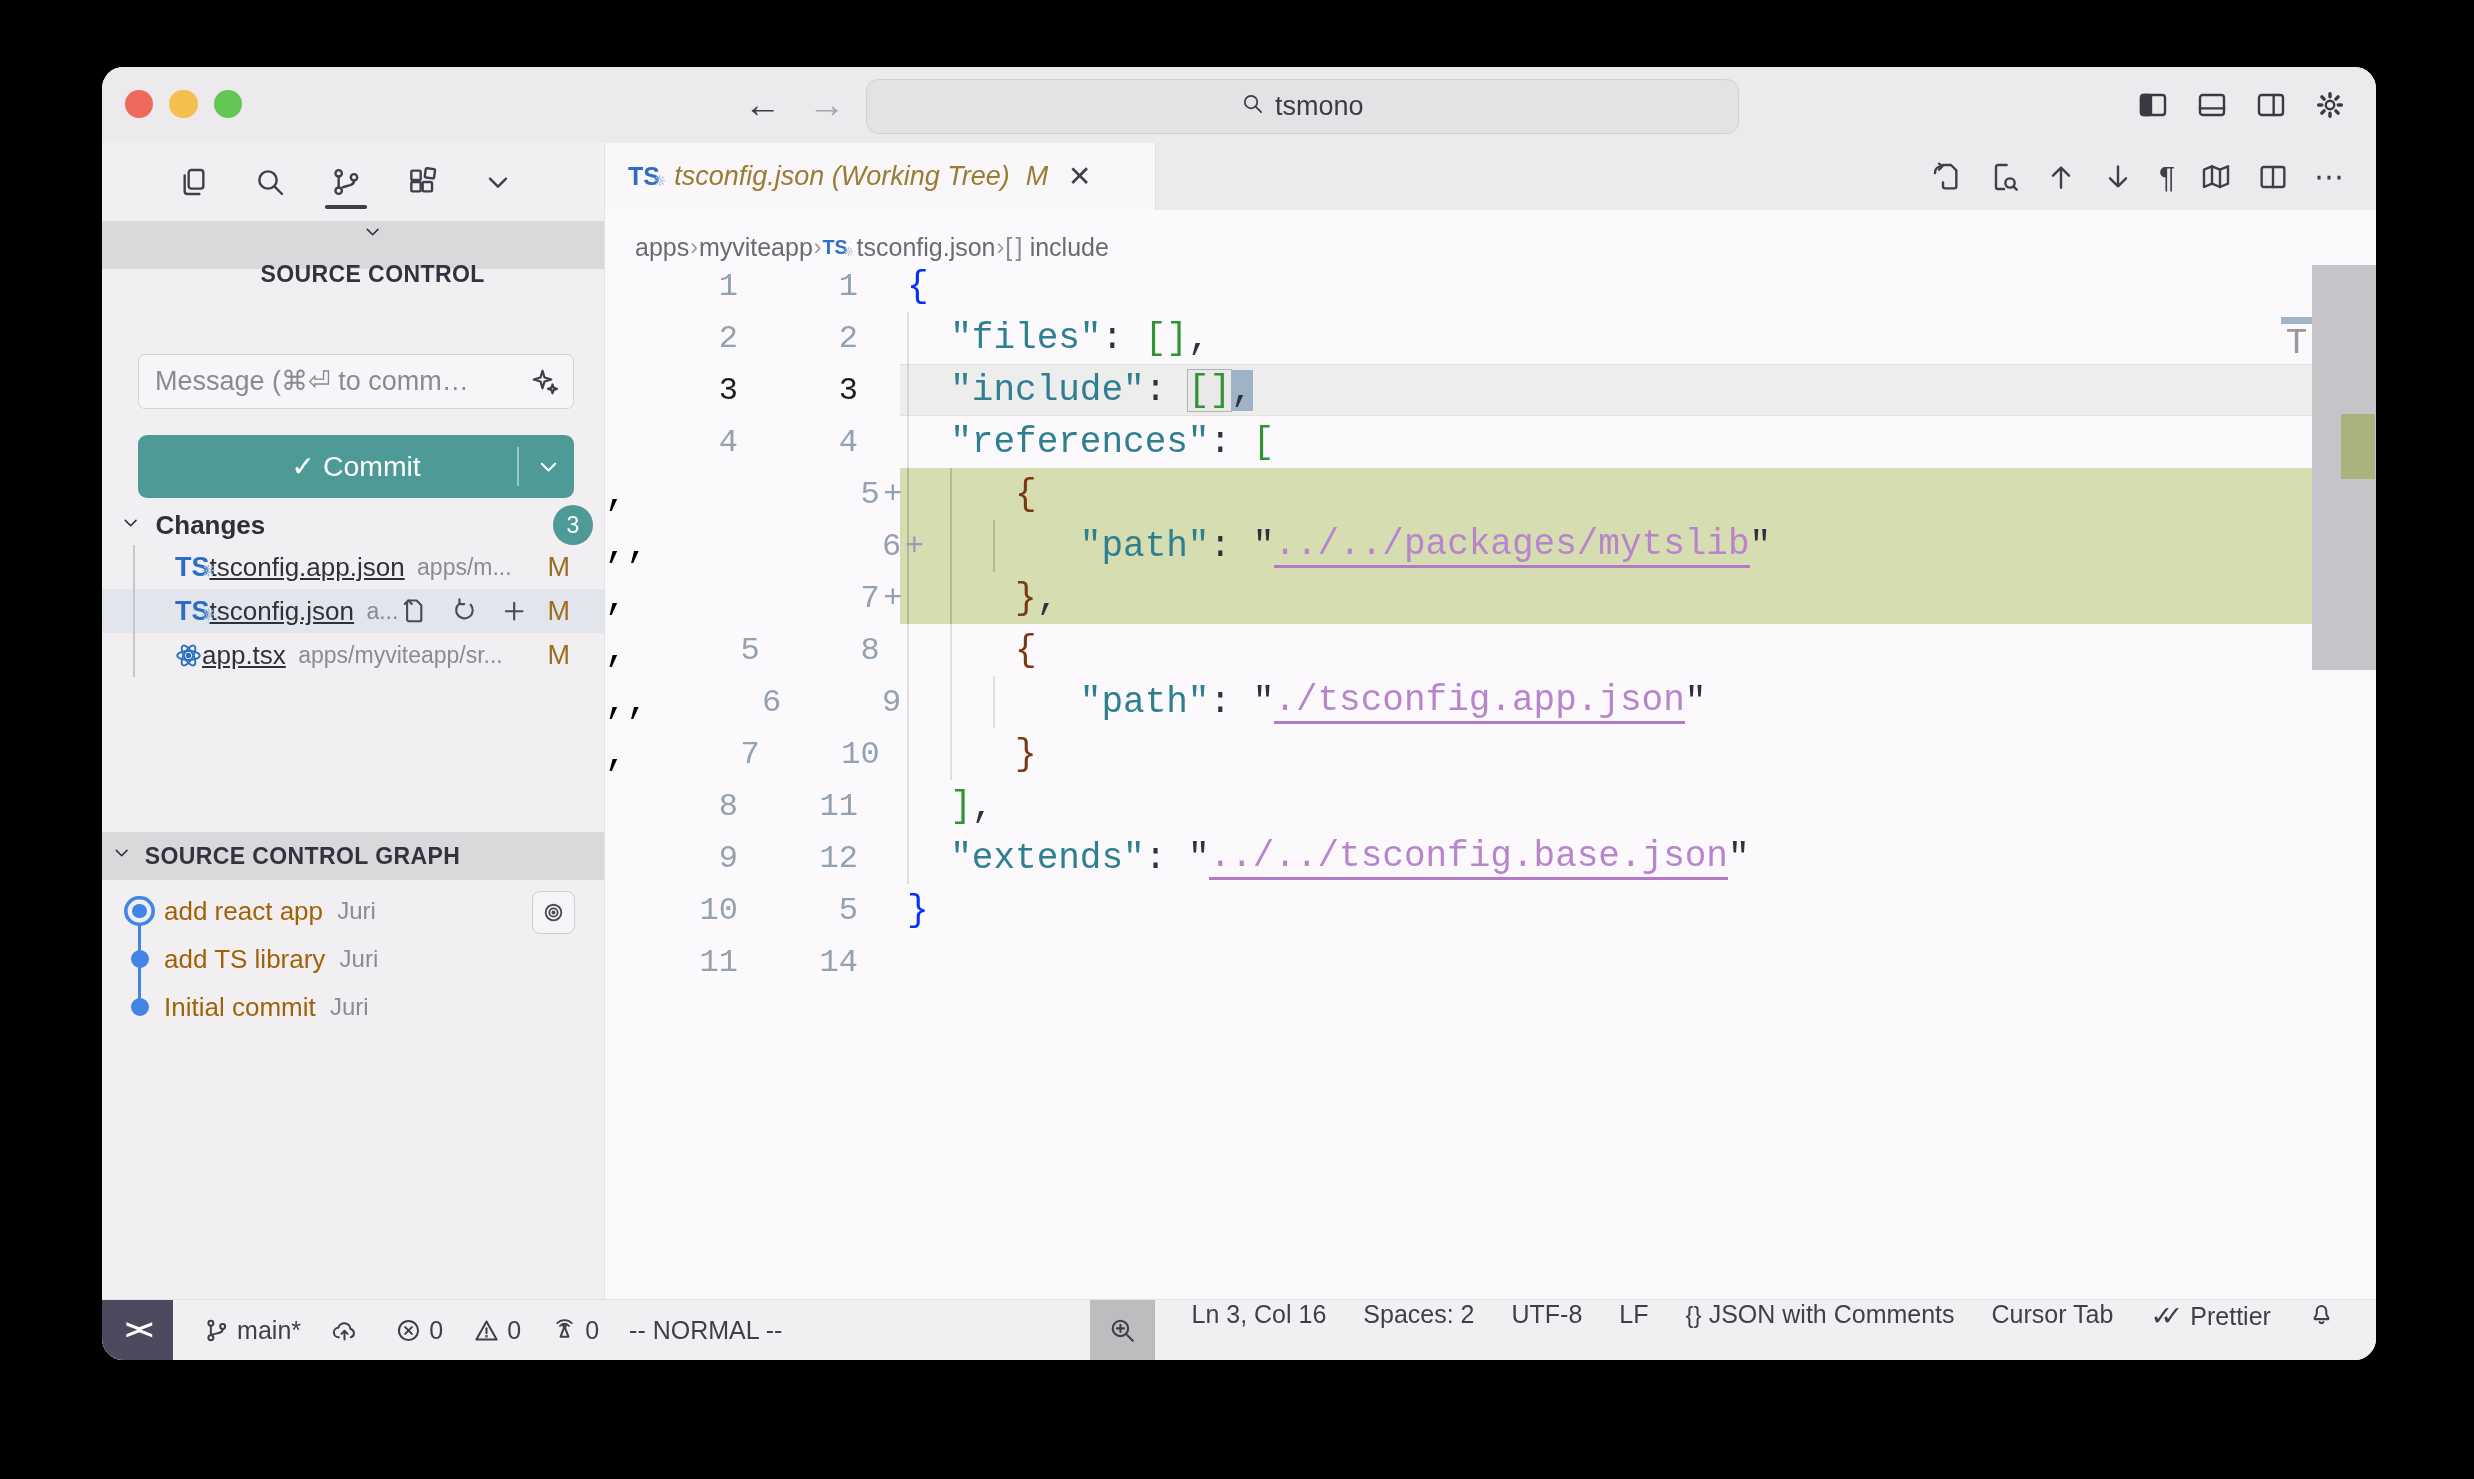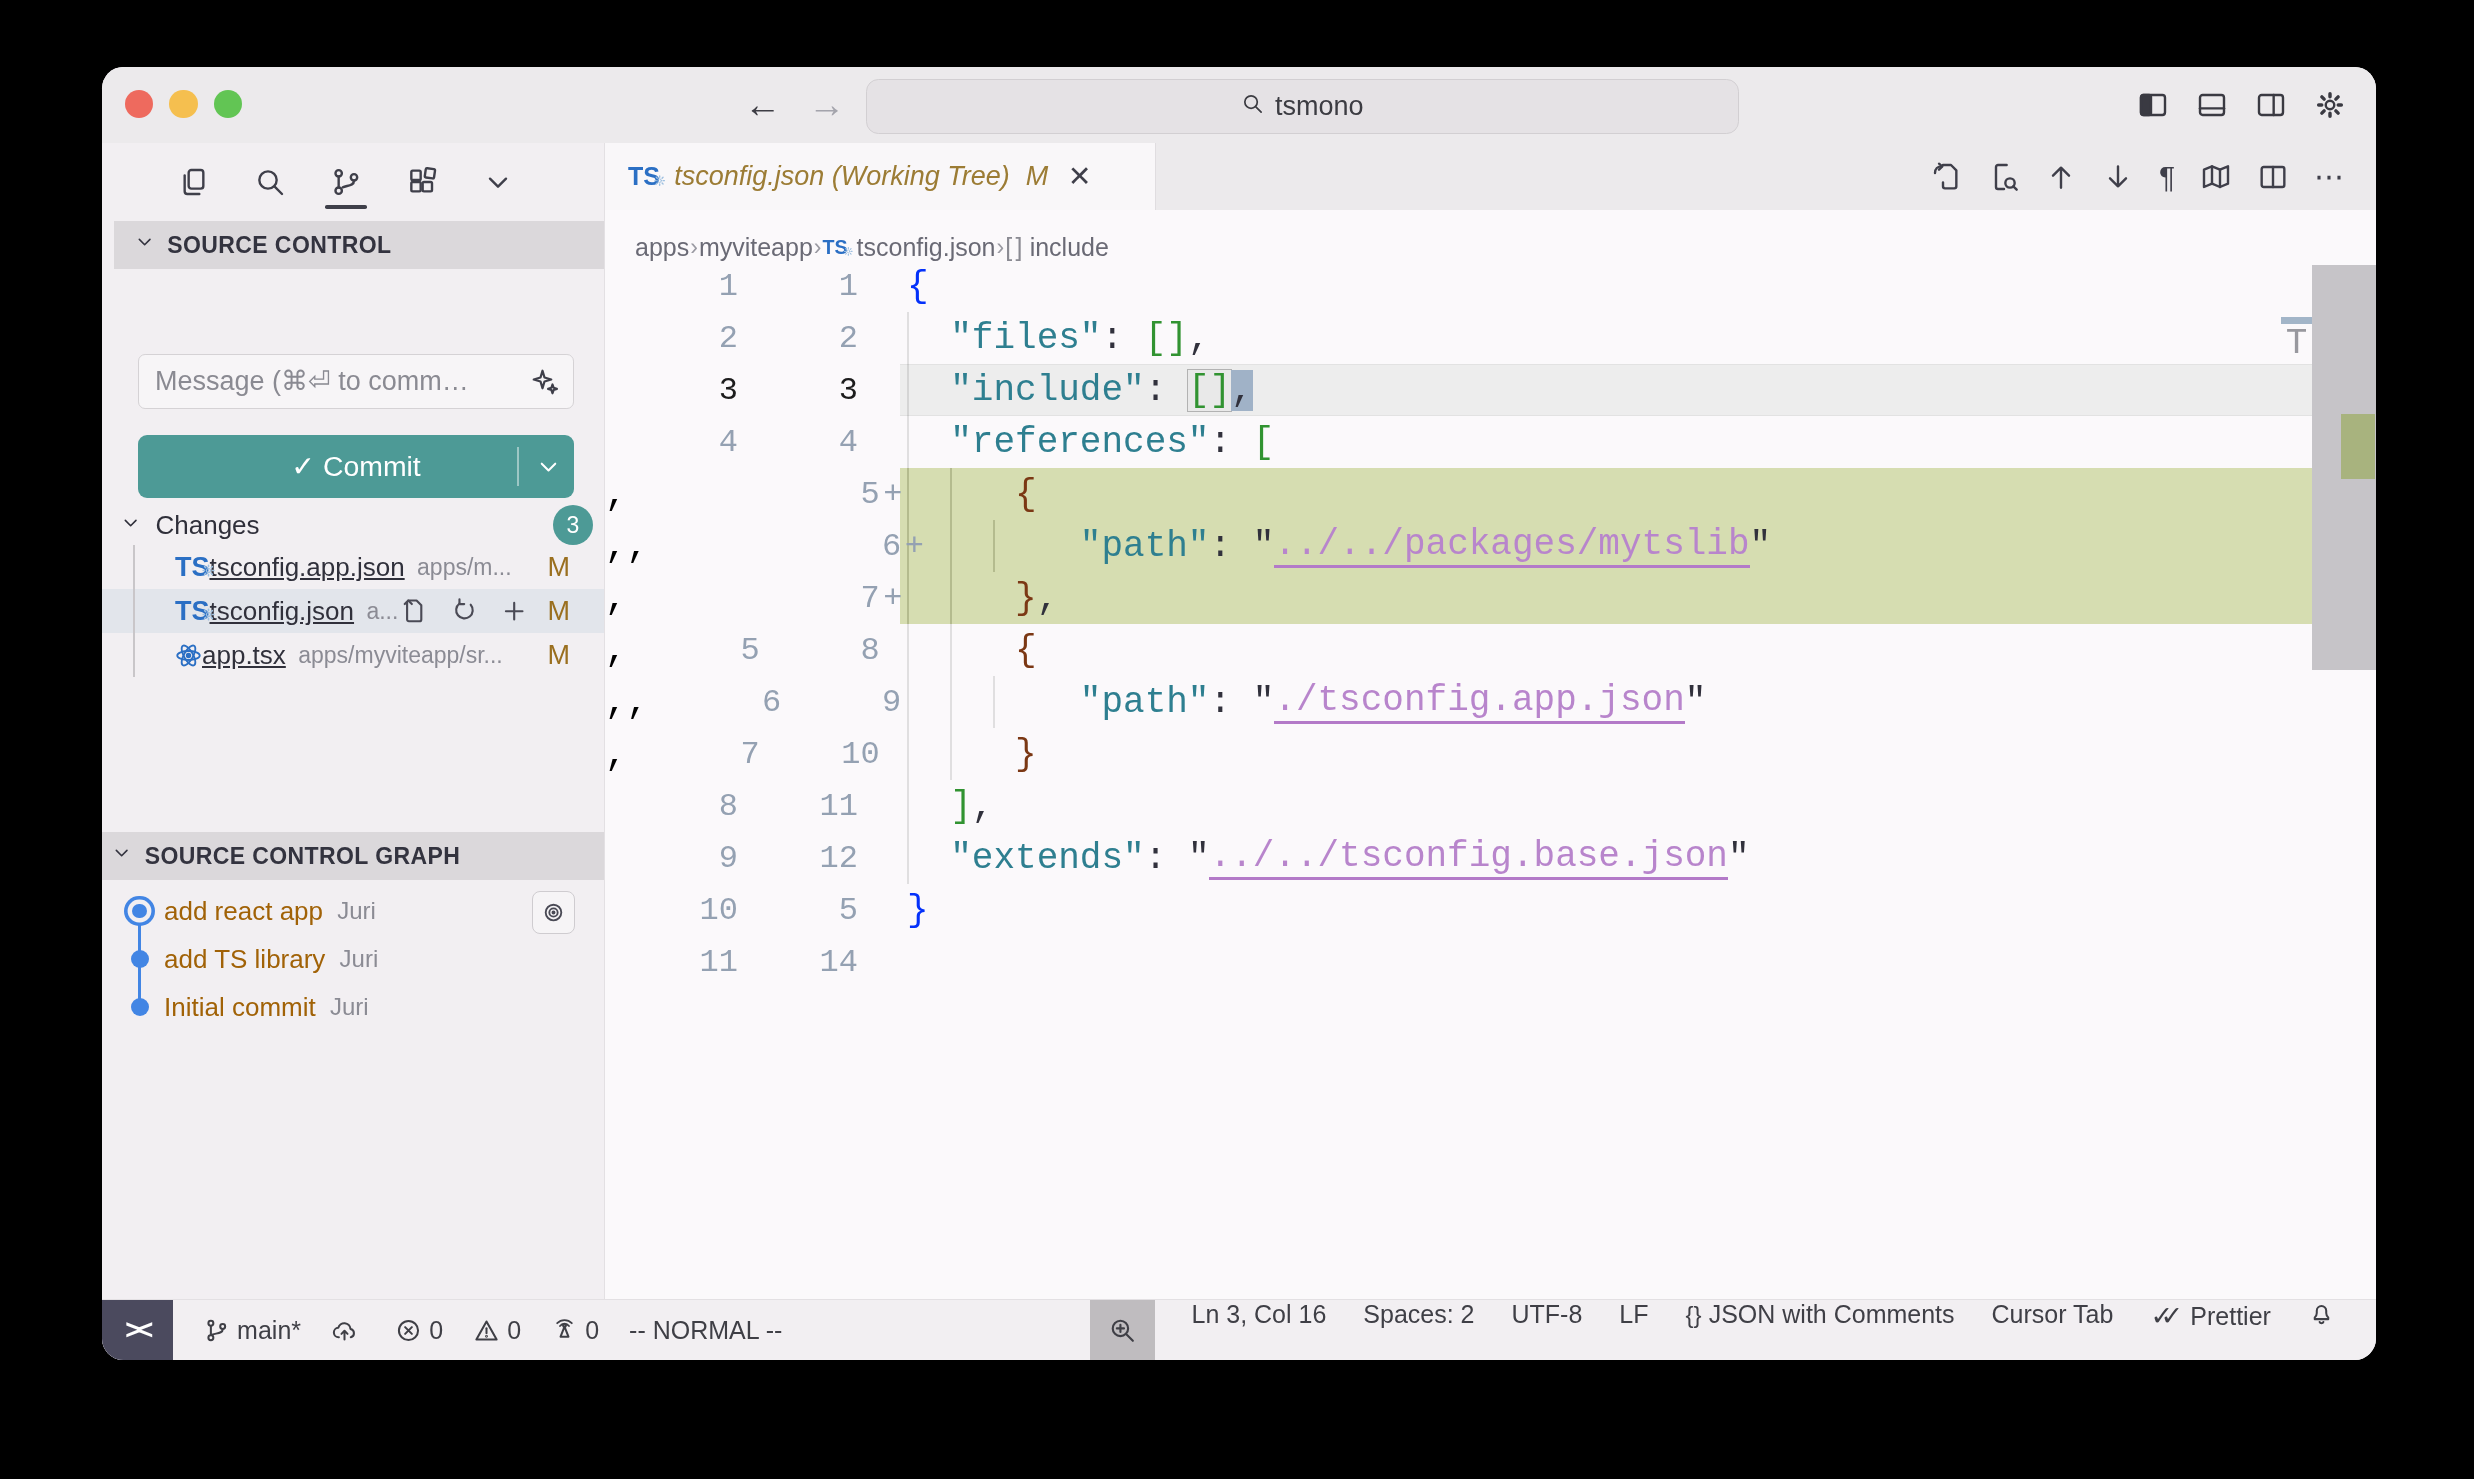--- a/index.html
+++ b/index.html
@@ -21,21 +21,21 @@
   .wincontrols{position:absolute;right:30px;top:0;height:76px;display:flex;align-items:center;gap:27px;color:#3a3a42;}
   
   .sidebar{position:absolute;left:0;top:76px;width:502px;bottom:60px;background:#f2eff2;}
   .activityrow{position:absolute;left:0;top:0;width:100%;height:78px;display:flex;align-items:center;
                padding-left:76px;gap:44px;color:#3f3f4a;}
   .act-item{position:relative;height:78px;display:flex;align-items:center;}
   .act-item.active:after{content:"";position:absolute;left:-5.3px;right:-5.3px;bottom:12.4px;height:3.6px;background:#3f3f4a;border-radius:1.8px;}
   .sec-header{height:48px;background:#dbd8db;display:flex;align-items:center;padding-left:19.6px;gap:12.4px;
               font-size:23px;font-weight:bold;color:#33333f;letter-spacing:0.4px;}
   .sec-header svg{flex:none}
-  .sc-head{position:absolute;left:12px;top:78px;width:100%;}
+  .sc-head{position:absolute;left:0;top:78px;width:100%;flex-direction:column;}
   .msg-input{position:absolute;left:36px;top:211px;width:436px;height:55px;background:#f7f5f7;
              border:1.8px solid #d5d2d5;border-radius:7.1px;box-sizing:border-box;
              font-size:27px;color:#be185d;padding:0 50px 0 16px;font-family:"Liberation Sans",sans-serif;}
   .msg-input::placeholder{color:#8a8a92;}
   .msg-sparkle{position:absolute;left:428px;top:224px;color:#3f3f4a;}
   .commit-btn{position:absolute;left:36px;top:292px;width:436px;height:63px;background:#4d9a96;border-radius:9px;
               display:flex;align-items:center;justify-content:center;color:#fff;font-size:28.4px;}
   .commit-btn .divider{position:absolute;right:55px;top:12.4px;bottom:12.4px;width:1.8px;background:rgba(255,255,255,.45);}
   .commit-btn .dd{position:absolute;right:12.4px;top:0;bottom:0;display:flex;align-items:center;}
   .changes-row{position:absolute;left:0;top:364px;width:100%;height:36px;display:flex;align-items:center;
@@ -217,21 +217,21 @@
           <svg width="27" height="27" viewBox="0 0 24 24" fill="none" stroke="currentColor" stroke-width="1.8" stroke-linecap="round" stroke-linejoin="round">
             <path d="M6 9.5 12 15.5 18 9.5"></path>
           </svg>
         </span>
     </div>
 
     <div class="changes-row">
       <span id="chg-chev"><svg width="21.3" height="21.3" viewBox="0 0 24 24" fill="none" stroke="currentColor" stroke-width="1.8" stroke-linecap="round" stroke-linejoin="round">
             <path d="M6 9.5 12 15.5 18 9.5"></path>
           </svg></span>
-      <span style="font-weight:normal;font-size:26px;">Changes</span>
+      <span style="font-weight:bold;font-size:26px;">Changes</span>
       <span class="badge">3</span>
     </div>
     <div class="changes-list" id="changes-list">
   <div class="chg-row ">
     <div class="chg-indent"></div>
     <span style="position:relative;display:inline-block;
     font-weight:bold;color:#2b6fc4;font-size:27px;font-family:'Liberation Sans',sans-serif;line-height:1;">TS<span style="position:absolute;right:-6.2px;bottom:-2.7px;color:#9fc0e0;"><svg width="15" height="15" viewBox="0 0 24 24" fill="none" stroke="currentColor" stroke-width="1.8" stroke-linecap="round" stroke-linejoin="round">
                 <circle cx="12" cy="12" r="3.2"></circle>
                 <path d="M12 3.5v2.3M12 18.2v2.3M3.5 12h2.3M18.2 12h2.3M5.9 5.9l1.7 1.7M16.4 16.4l1.7 1.7M18.1 5.9l-1.7 1.7M7.6 16.4l-1.7 1.7" stroke-width="2.6"></path>
               </svg></span></span>

